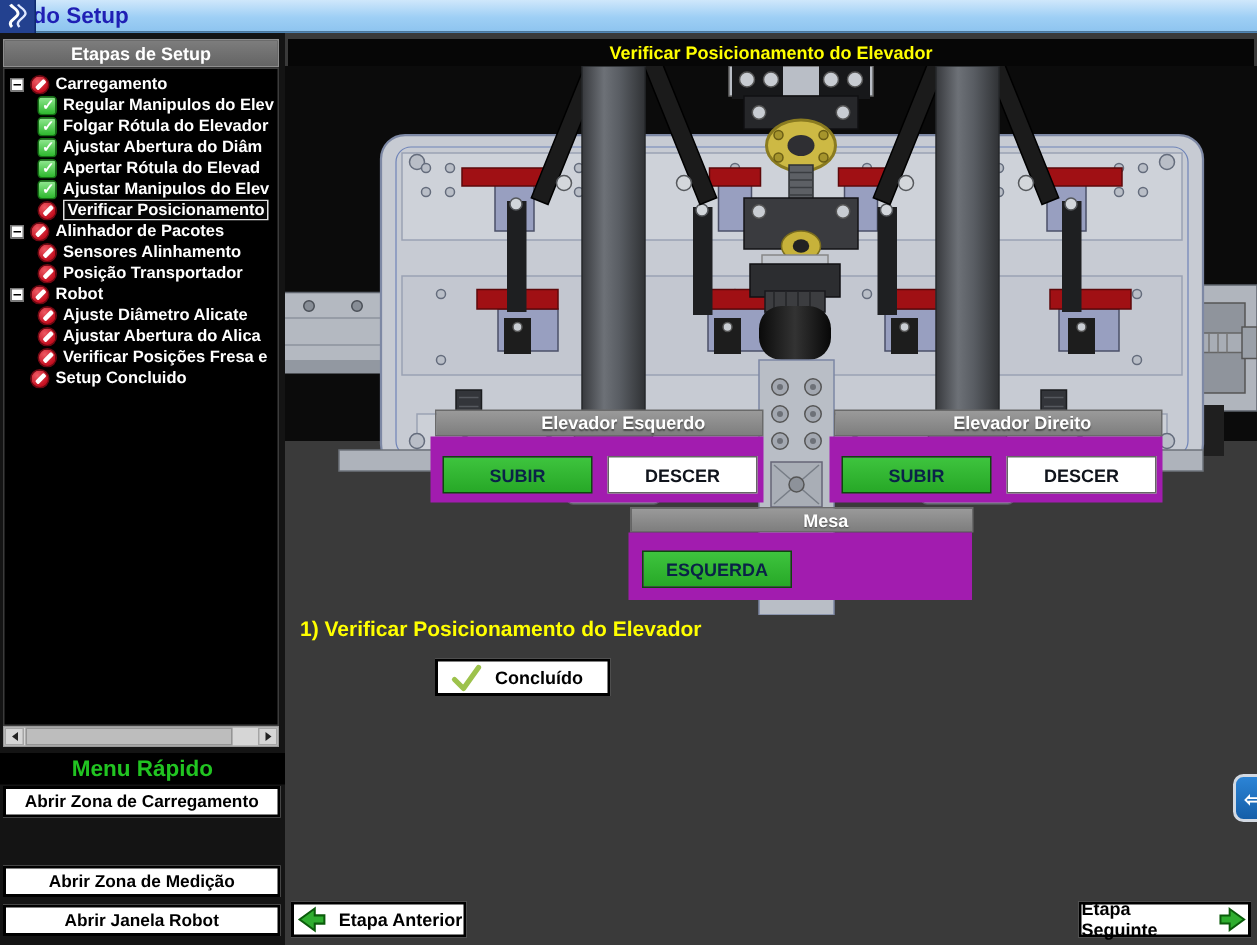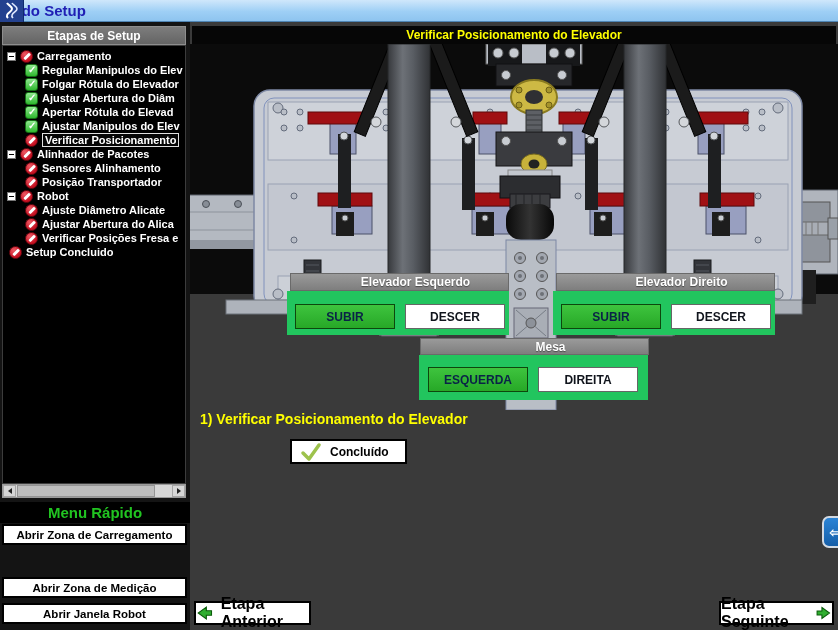--- a/index.html
+++ b/index.html
@@ -20,21 +20,21 @@
   .sidebar { left:0; top:22px; width:190px; height:608px; background:#141414; }
   .tree-header { left:2px; top:4px; width:184px; height:19px;
                  background:linear-gradient(#7d7d7d,#646464);
                  border:1px solid #8e8e8e; display:flex; align-items:center; justify-content:center; }
   .tree-header span { color:#fff; font-size:12px; font-weight:bold; }
   .tree { left:2px; top:23px; width:184px; height:439px; background:#000;
           border:1px solid #3c3c3c; padding-top:3px; overflow:hidden; }
   .trow { display:flex; align-items:center; height:14px; white-space:nowrap; overflow:hidden; }
   .trow.root { padding-left:4px; }
   .trow.child { padding-left:22px; }
-  .trow.rootleaf { padding-left:6px;text-align:center; }
+  .trow.rootleaf { padding-left:17px;text-align:center; }
   .tbox { width:9px; height:9px; background:#fff; border:1px solid #777; margin-right:4px;
           position:relative; flex:0 0 auto; }
   .tbox i { position:absolute; left:1px; top:3px; width:5px; height:1px; background:#000; display:block; }
   .sicon { width:13px; height:13px; margin-right:4px; flex:0 0 auto; position:relative; }
   .sicon.red { border-radius:50%; background:radial-gradient(circle at 35% 30%, #ee5a64, #c40f20 70%);
                border:1px solid #6e0812; }
   .sicon.red i { position:absolute; left:1.5px; top:4.5px; width:8px; height:2.5px; background:#fff;
                  border-radius:1px; transform:rotate(-45deg); display:block; }
   .sicon.green { border-radius:3px; background:linear-gradient(#8fe78f,#2eb82e);
                  border:1px solid #157015; }
@@ -66,35 +66,35 @@
   .main { left:190px; top:22px; width:648px; height:608px; background:#3a3a3a; }
   .main-header { left:2px; top:4px; width:644px; height:18px; background:#060606;
                  display:flex; align-items:center; justify-content:center; }
   .main-header span { color:#ffff00; font-size:12px; font-weight:bold; }
   .machine { left:0; top:22px; width:648px; height:366px; }
 
   
   .ov-header { background:linear-gradient(#9a9a9a,#7e7e7e); display:flex; align-items:center;
                justify-content:center; border:1px solid #6a6a6a; }
   .ov-header span { color:#fff; font-size:12px; font-weight:bold; text-shadow:0 1px 1px #4a4a4a;margin-left:32px; }
-  .ov-panel { background:#22c55e; }
+  .ov-panel { background:#a21caf; }
   .ctl-btn { position:absolute; top:13px; width:100px; height:25px; display:flex; align-items:center;
              justify-content:center; font-size:12px; font-weight:bold; cursor:pointer; }
   .ctl-btn.green { background:linear-gradient(#3ec43e,#27a827); border:1px solid #0d470d; color:#0a2347; }
   .ctl-btn.white { background:#fff; border:1px solid #666; color:#10141c; }
 
   .instruction { left:10px; top:389px; color:#ffff00; font-size:14px; font-weight:bold; }
 
   .done-btn { left:100px; top:417px; width:117px; height:25px; background:#fff; border:2px solid #000;
               display:flex; align-items:center; padding-left:8px; gap:8px; cursor:pointer; }
   .done-btn span { color:#000; font-size:12px; font-weight:bold; }
 
   .nav-btn { top:579px; height:24px; background:#fff; border:2px solid #000;
              display:flex; align-items:center; justify-content:center; gap:7px; cursor:pointer; }
-  .nav-btn span { color:#000; font-size:16px; font-weight:bold; }
+  .nav-btn span { color:#000; font-size:12px; font-weight:bold; }
   .nav-prev { left:4px; width:117px; }
   .nav-next { left:529px; width:115px; }
 
   .tv-icon { left:632px; top:494px; width:26px; height:32px; background:linear-gradient(#2b84d6,#155ea8);
              border:2px solid #d2d9e2; border-radius:7px; display:flex; align-items:center;
              justify-content:center; }
   .tv-icon b { color:#fff; font-size:13px; font-weight:bold; }
 </style>
 </head>
 <body>
@@ -489,23 +489,20 @@
     </div>
   </div>
 
   <div class="abs ov-header" style="left:230px; top:316px; width:229px; height:17px;">
     <span>Mesa</span>
   </div>
   <div class="abs ov-panel" style="left:229px; top:333px; width:229px; height:45px;">
     <div class="ctl-btn green" style="left:9px; top:12px;">
       <span>ESQUERDA</span>
     </div>
-    <div class="ctl-btn white" style="left:119px; top:12px;">
-      <span>DIREITA</span>
-    </div>
   </div>
 
   <div class="abs instruction">1) Verificar Posicionamento do Elevador</div>
 
   <div class="abs done-btn">
     <svg width="22" height="20" viewBox="0 0 22 20">
       <polyline points="3,11 9,17 19,3" fill="none" stroke="#9dc24c" stroke-width="3.5" stroke-linecap="round" stroke-linejoin="round"></polyline>
     </svg>
     <span>Concluído</span>
   </div>

